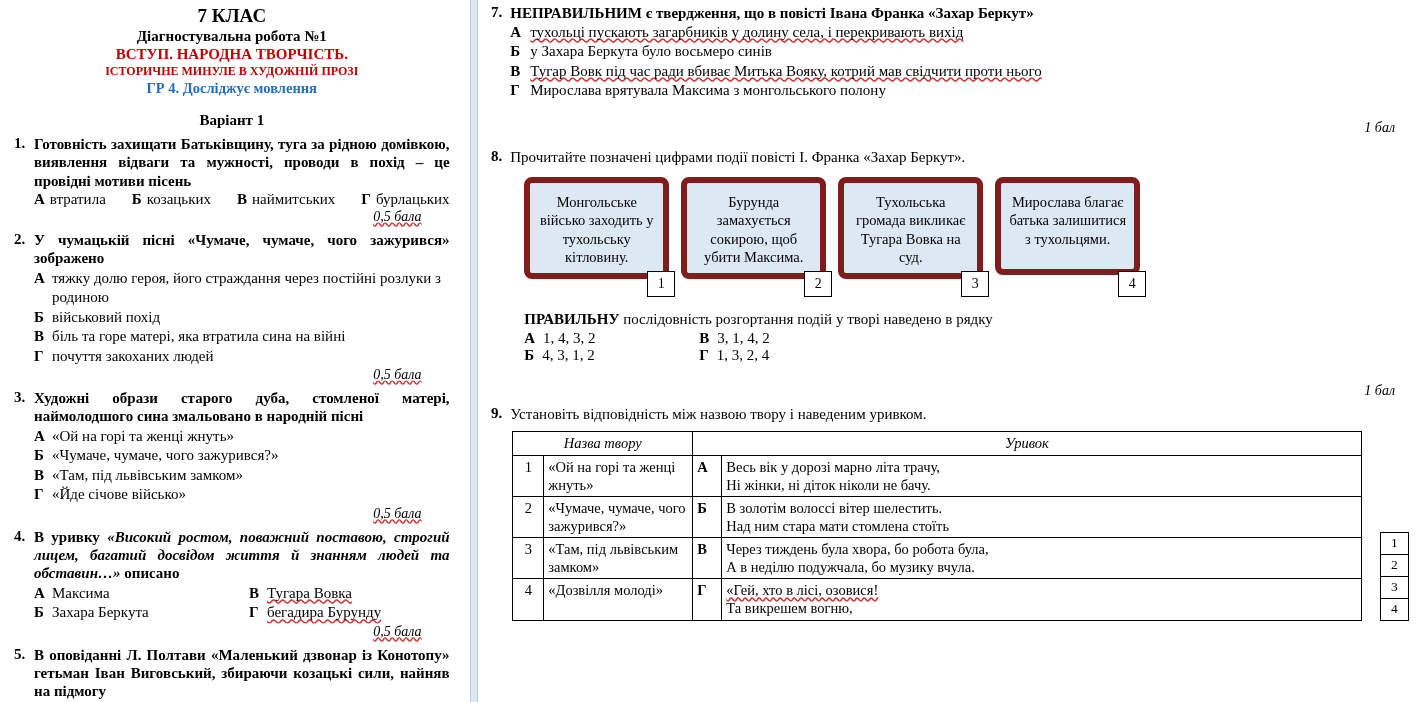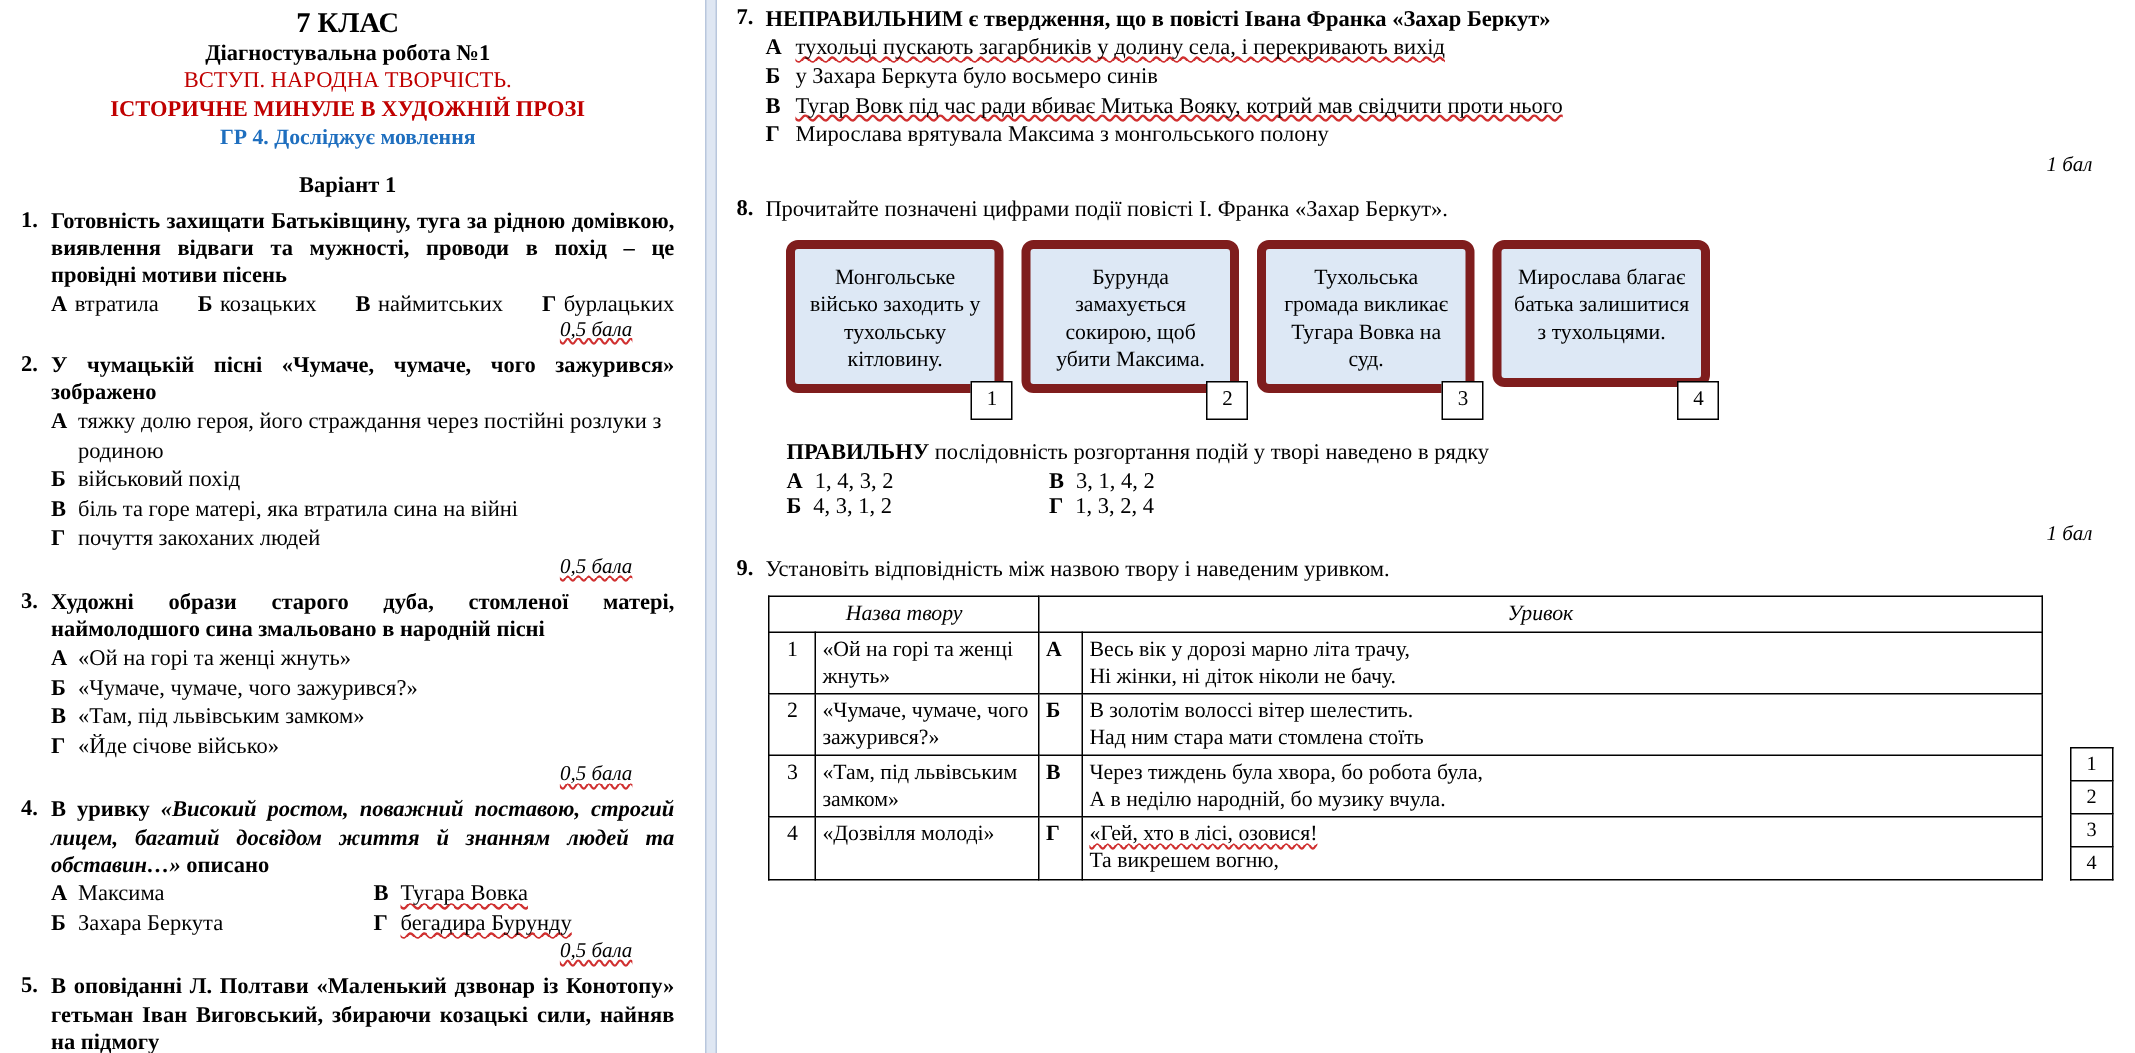--- a/index.html
+++ b/index.html
@@ -45,22 +45,22 @@
     flex: 1;
     padding: 4px 14px 0 10px;
     box-sizing: border-box;
     position: relative;
   }
 
   
   .hdr { text-align: center; line-height: 1.22; }
   .hdr .l1 { font-weight: bold; font-size: 19px; }
   .hdr .l2 { font-weight: bold; font-size: 15px; }
-  .hdr .l3 { font-weight: normal; color: #c00000; font-size: 15px; }
-  .hdr .l4 { font-weight: bold; color: #c00000; font-size: 15px; }
+  .hdr .l3 { font-weight: bold; color: #c00000; font-size: 15px; }
+  .hdr .l4 { font-weight: bold; color: #c00000; font-size: 12px; }
   .hdr .l5 { font-weight: bold; color: #1f6fbf; font-size: 14.5px; margin-top: 2px; }
   .hdr .l6 { font-weight: bold; font-size: 15px; margin-top: 2px; }
   .variant { text-align: center; font-weight: bold; margin-top: 14px; margin-bottom: 2px; }
 
   
   .q { margin-top: 6px; position: relative; }
   .q-line {
     display: flex;
     align-items: flex-start;
   }
@@ -107,21 +107,21 @@
     font-style: italic;
     font-size: 14px;
     margin-top: 1px;
     padding-right: 28px;
   }
   .marks .u { text-decoration: underline wavy #d03030; text-decoration-skip-ink: none; }
   .marks-r {
     text-align: right;
     font-style: italic;
     font-size: 14px;
-    margin-top: 2px;
+    margin-top: 19px;
     padding-right: 14px;
   }
 
   
   .rq-line { display: flex; align-items: flex-start; }
   .rq-num { width: 26px; flex: 0 0 26px; font-weight: bold; text-align: right; padding-right: 8px; }
   .rq-text { flex: 1; font-weight: bold; text-align: justify; line-height: 1.25; }
   .rq-text.reg { font-weight: normal; }
   .ropts { margin-left: 34px; }
   .ropt { display: flex; align-items: flex-start; line-height: 1.3; }
@@ -437,21 +437,21 @@
                 <div>В золотім волоссі вітер шелестить.</div>
                 <div>Над ним стара мати стомлена стоїть</div>
               </td>
             </tr>
             <tr>
               <td class="idx">3</td>
               <td class="nazva">«Там, під львівським замком»</td>
               <td class="lt">В</td>
               <td>
                 <div>Через тиждень була хвора, бо робота була,</div>
-                <div>А в неділю народній, бо музику вчула.</div>
+                <div>А в неділю подужчала, бо музику вчула.</div>
               </td>
             </tr>
             <tr>
               <td class="idx">4</td>
               <td class="nazva">«Дозвілля молоді»</td>
               <td class="lt">Г</td>
               <td>
                 <div class="wavy">«Гей, хто в лісі, озовися!</div>
                 <div>Та викрешем вогню,</div>
               </td>

